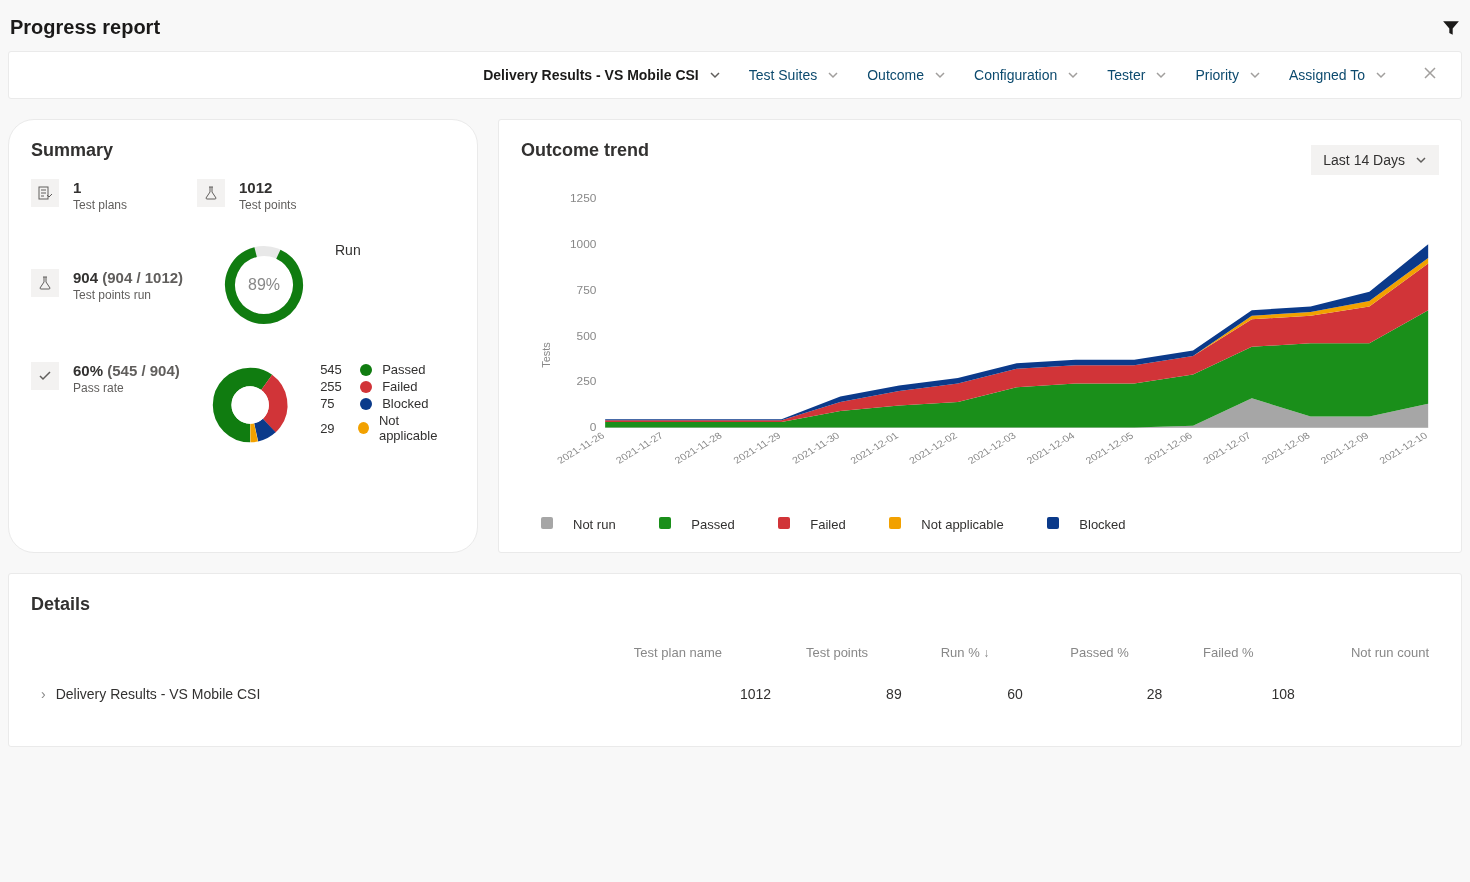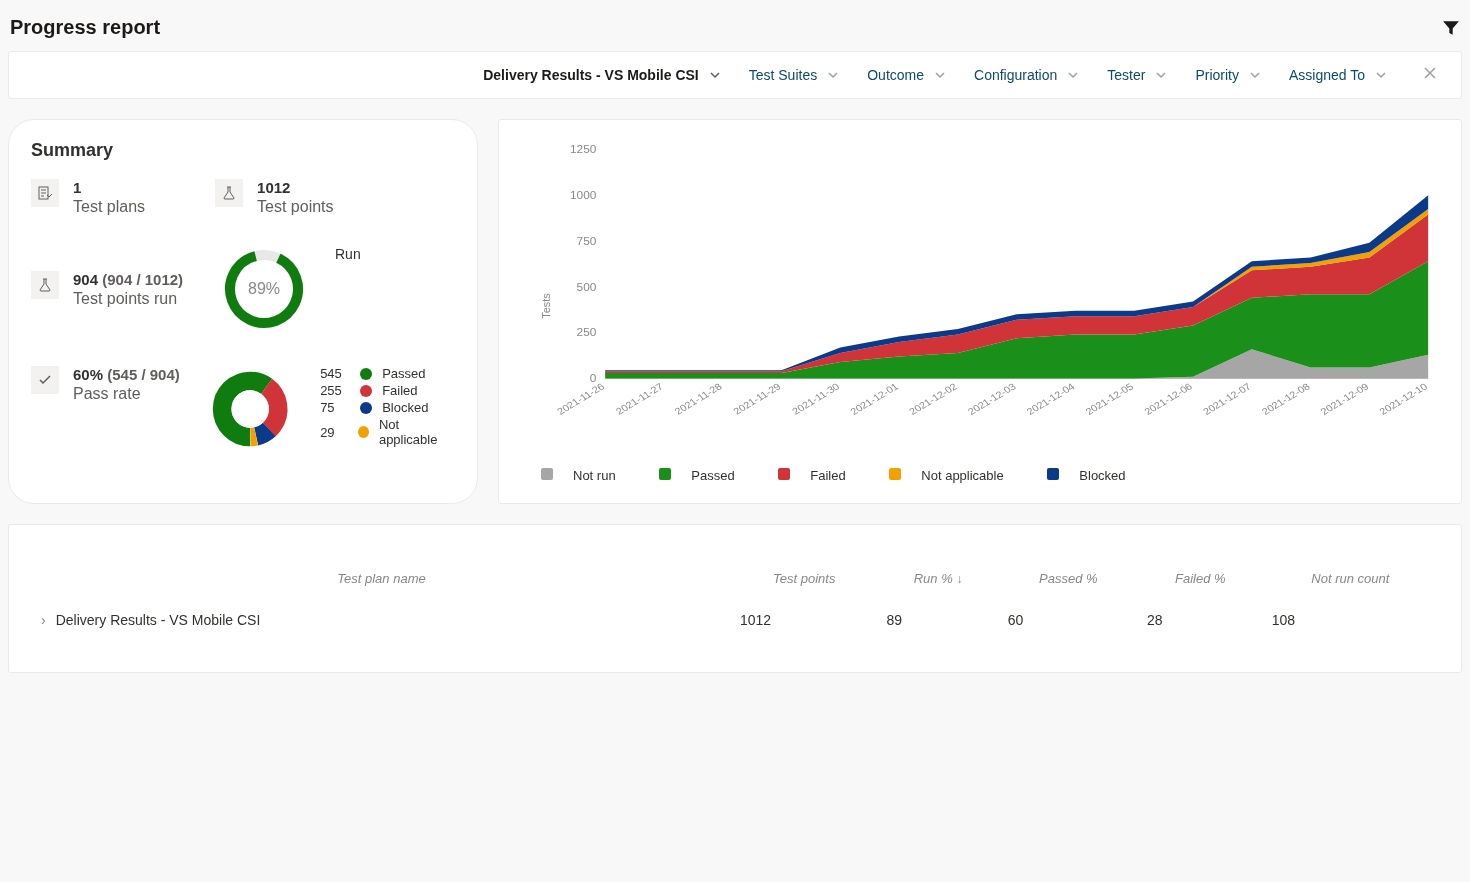--- a/index.html
+++ b/index.html
@@ -73,39 +73,39 @@
   }
   .stat-row { display: flex; gap: 70px; margin-bottom: 30px; }
   .stat-block { display: flex; gap: 14px; align-items: flex-start; }
   .stat-icon {
     width: 28px; height: 28px;
     background: #f3f2f1;
     display: flex; align-items: center; justify-content: center;
     color: #605e5c;
   }
   .stat-num { font-size: 15px; font-weight: 600; }
-  .stat-label { font-size: 16px; color: #605e5c; margin-top: 2px; }
+  .stat-label { font-size: 12px; color: #605e5c; margin-top: 2px; }
   .sub { color: #605e5c; font-weight: 700; }
   .prog-row { display: flex; gap: 20px; align-items: center; margin-bottom: 34px; }
   .prog-row .stat-block { width: 170px; }
   .donut-wrap { display: flex; align-items: flex-start; gap: 28px; }
   .pass-row { display: flex; gap: 20px; align-items: flex-start; }
   .pass-row .stat-block { width: 170px; }
   .outcome-legend { font-size: 13px; display: flex; flex-direction: column; gap: 2px; margin-left: 10px;}
   .outcome-legend .row { display: flex; align-items: center; gap: 10px; }
   .outcome-legend .num { width: 30px; text-align: left; }
   .swatch { width: 12px; height: 12px; border-radius: 50%; display: inline-block; }
   .sw-lg { border-radius: 2px; width:12px; height:12px; display:inline-block; margin-right:6px; }
   .chart-legend { margin-top: 8px; font-size: 13px; color: #323130; }
   .chart-legend span { margin: 0 10px; }
   .chart-area { position: relative; height: 320px; margin-left: 30px; }
   .y-axis-label { position:absolute; left:-18px; top:50%; transform:rotate(-90deg); font-size:11px; color:#888;}
   .details-card { margin: 20px 8px 0 8px; background:#fff; border:1px solid #eaeaea; border-radius:3px; padding: 20px 22px 28px 22px;}
   .details-table { width:100%; margin-top:14px; font-size:14px;}
-  .details-table th { text-align:center; font-weight:400; color:#888; padding:10px 8px; font-size:13px;font-style:italic;}
+  .details-table th { text-align:right; font-weight:400; color:#888; padding:10px 8px; font-size:13px;}
   .details-table td { padding:14px 8px;}
   .expand-caret { display:inline-block; margin-right:10px; color:#888; transform:rotate(0deg);}
   .sort-arrow { font-size:12px; }
   svg.area-chart { width:100%; height:290px; }
   .xtick { font-size:10px; fill:#888; }
   .ytick { font-size:11px; fill:#888; }
 </style>
 </head>
 <body>
 
@@ -264,20 +264,29 @@
         <div class="row">
             <span class="num">29</span>
             <span class="swatch" style="background:#f2a100"></span>
             <span>Not applicable</span>
           </div>
       </div>
     </div>
   </div>
 
   <div class="card trend-card">
+    <div class="trend-head">
+      <div class="card-title">Outcome trend</div>
+      <button class="range-btn">
+        <span>Last 14 Days</span>
+        <svg class="chev" viewBox="0 0 12 12">
+            <path d="M2 4l4 4 4-4" stroke="#605e5c" stroke-width="1.5" fill="none"></path>
+          </svg>
+      </button>
+    </div>
     <div class="chart-area">
       <div class="y-axis-label">Tests</div>
       <svg class="area-chart" id="area-chart" viewBox="0 0 820 310" preserveAspectRatio="none">
           <text class="ytick" x="42" y="259" text-anchor="end">0</text>
           <text class="ytick" x="42" y="210" text-anchor="end">250</text>
           <text class="ytick" x="42" y="161" text-anchor="end">500</text>
           <text class="ytick" x="42" y="112" text-anchor="end">750</text>
           <text class="ytick" x="42" y="63" text-anchor="end">1000</text>
           <text class="ytick" x="42" y="14" text-anchor="end">1250</text>
           <line x1="50" y1="255" x2="810" y2="255" stroke="#ccc"></line>
@@ -307,20 +316,21 @@
       <span><span class="sw-lg" style="background:#a6a6a6"></span><span>Not run</span></span>
       <span><span class="sw-lg" style="background:#1a8f1a"></span><span>Passed</span></span>
       <span><span class="sw-lg" style="background:#d13438"></span><span>Failed</span></span>
       <span><span class="sw-lg" style="background:#f2a100"></span><span>Not applicable</span></span>
       <span><span class="sw-lg" style="background:#0b3a8a"></span><span>Blocked</span></span>
     </div>
   </div>
 </div>
 
 <div class="details-card">
+  <div class="card-title">Details</div>
   <table class="details-table">
     <thead>
       <tr>
         <th style="width:50%"><span>Test plan name</span></th>
         <th><span>Test points</span></th>
         <th><span>Run %</span> <span class="sort-arrow">↓</span></th>
         <th><span>Passed %</span></th>
         <th><span>Failed %</span></th>
         <th><span>Not run count</span></th>
       </tr>

